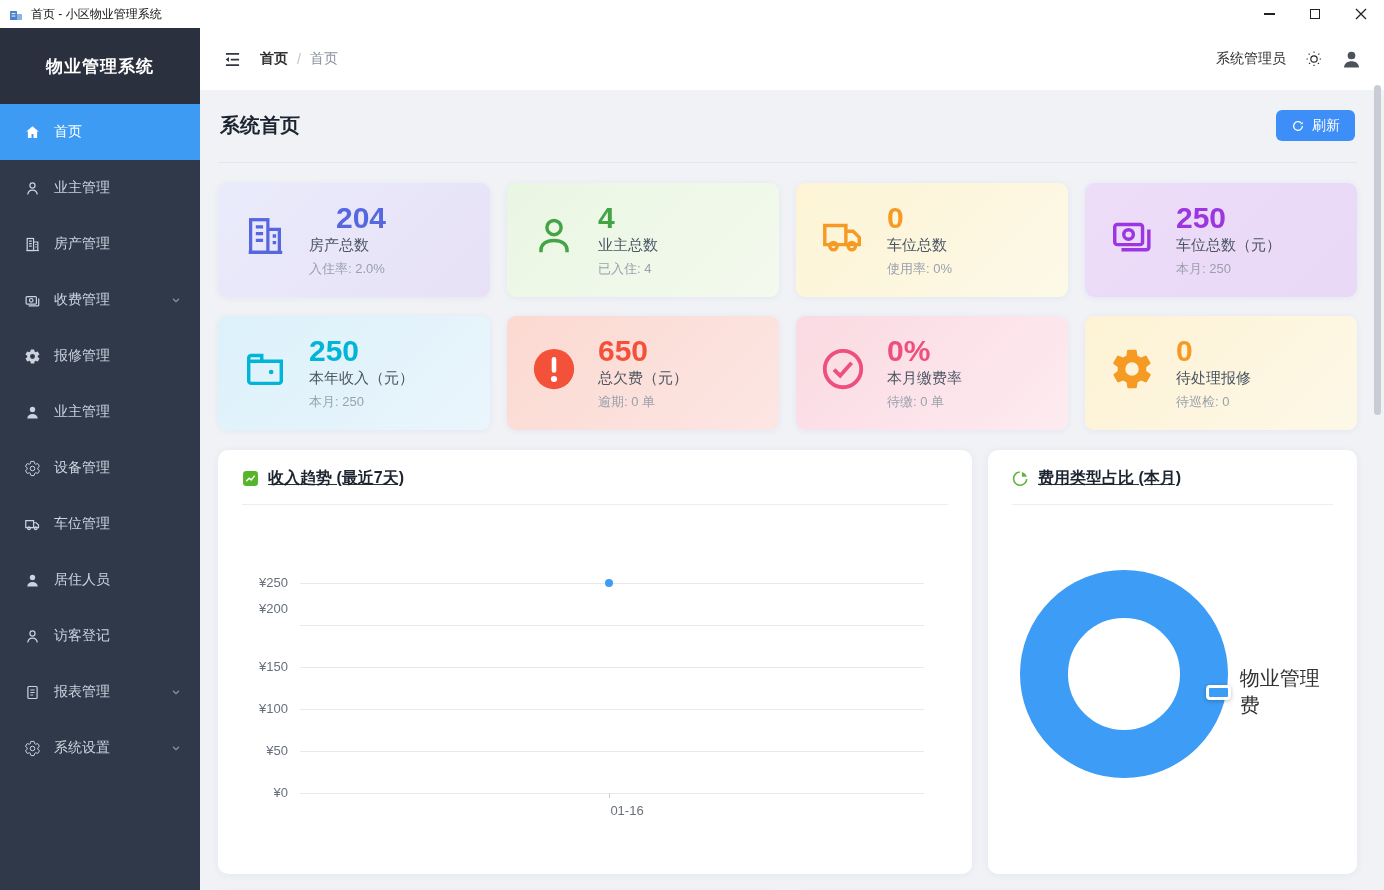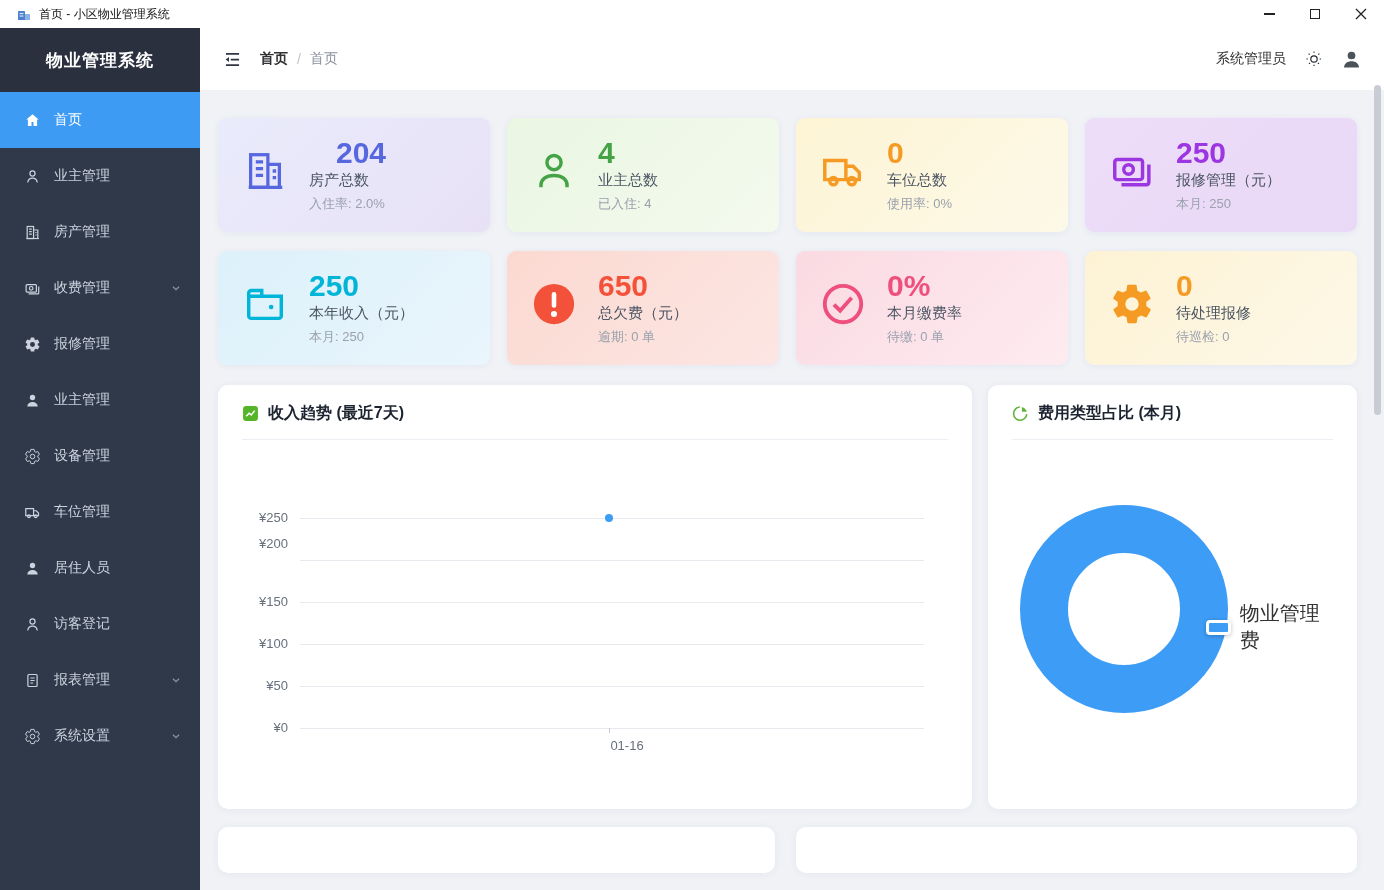--- a/index.html
+++ b/index.html
@@ -1,33 +1,33 @@
 <!DOCTYPE html>
 <html><head>
 <meta charset="utf-8">
 <style>
   * { margin:0; padding:0; box-sizing:border-box; }
   html,body { width:1384px; height:890px; overflow:hidden; }
   body { font-family:"Liberation Sans","DejaVu Sans",sans-serif; background:#f0f2f6; color:#303133; }
 
   
-  .titlebar { height:28px; background:#fff; display:flex; align-items:center; padding-left:16px; }
+  .titlebar { height:28px; background:#fff; display:flex; align-items:center; padding-left:8px; }
   .titlebar .app-ico { width:16px; height:16px; margin-right:7px; }
   .titlebar .wtitle { font-size:12px; color:#111; }
   .win-controls { margin-left:auto; display:flex; height:28px; }
   .win-btn { width:46px; height:28px; display:flex; align-items:center; justify-content:center; cursor:pointer; }
   .min-bar { width:11px; height:1.4px; background:#222; }
   .max-box { width:10px; height:10px; border:1.2px solid #222; }
 
   
   .app { display:flex; height:862px; }
 
   
   .sidebar { width:200px; background:#2f3949; flex:none; display:flex; flex-direction:column; }
-  .logo { height:64px; background:#2a303d; color:#fff; font-size:17px; font-weight:bold;
+  .logo { height:76px; background:#2a303d; color:#fff; font-size:17px; font-weight:bold;
           display:flex; align-items:center; justify-content:center; letter-spacing:1px; }
   .menu { flex:1; padding-top:0; }
   .menu-item { height:56px; display:flex; align-items:center; padding:0 18px 0 24px;
                color:#ccd3de; font-size:14px; cursor:pointer; position:relative; }
   .menu-item .mi-icon { width:17px; height:17px; margin-right:13px; flex:none; display:flex; }
   .menu-item svg { width:100%; height:100%; }
   .menu-item.active { background:#3e9bf4; color:#fff; }
   .menu-item .chev { margin-left:auto; width:12px; height:12px; color:#8d96a5; display:flex; }
 
   
@@ -57,21 +57,21 @@
   .stat-card { height:114px; border-radius:9px; display:flex; align-items:center; padding:0 24px;
                box-shadow:0 1px 6px rgba(60,80,140,.07); }
   .stat-icon { width:46px; height:46px; flex:none; margin-right:21px; display:flex; margin-top:-8px; }
   .stat-icon svg { width:100%; height:100%; }
   .stat-text { display:flex; flex-direction:column; }
   .stat-value { font-size:30px; font-weight:bold; line-height:1.05; }
   .stat-label { font-size:15px; color:#4b5563; margin-top:3px; }
   .stat-sub { font-size:13px; color:#9aa1ad; margin-top:5px; }
 
   
-  .charts-row { margin-top:20px; display:grid; grid-template-columns:754px 1fr; gap:16px; height:424px; }
+  .charts-row { margin-top:20px; display:grid; grid-template-columns:754px 1fr; gap:16px; height:424px;text-decoration:underline; }
   .chart-card { background:#fff; border-radius:10px; padding:18px 24px; box-shadow:0 1px 8px rgba(31,45,80,.06);
                 display:flex; flex-direction:column; }
   .chart-head { display:flex; align-items:center; gap:9px; padding-bottom:15px; border-bottom:1px solid #eceef3; }
   .chart-head .ch-icon { width:17px; height:17px; display:flex; }
   .chart-title { font-size:16px; font-weight:bold; color:#1c2430; }
   .plot { position:relative; flex:1; }
 
   .gridline { position:absolute; height:1px; background:#e7e9ee; }
   .ytick { position:absolute; left:0; width:46px; text-align:right; font-size:13px; color:#68707c; height:16px; line-height:16px; }
   .xtick-mark { position:absolute; width:1px; height:5px; background:#c7ccd4; }
@@ -291,20 +291,30 @@
           <svg viewBox="0 0 24 24">
               <circle cx="12" cy="7.4" r="4.4" fill="currentColor"></circle>
               <path d="M3.4 21c.4-4.5 4-6.9 8.6-6.9s8.2 2.4 8.6 6.9z" fill="currentColor"></path>
             </svg>
         </span>
       </div>
     </div>
 
     <div class="content">
 
+      <div class="page-header">
+        <span class="page-title">系统首页</span>
+        <button class="refresh-btn">
+          <svg viewBox="0 0 24 24" fill="none" stroke="#fff" stroke-width="2.2">
+              <path d="M19.5 12a7.5 7.5 0 1 1-2.2-5.3"></path>
+              <path d="M20 4.6v4.6h-4.6" fill="#fff" stroke="none"></path>
+            </svg>
+          <span>刷新</span>
+        </button>
+      </div>
 
       <div class="stats-grid">
 
         <div class="stat-card" style="background: linear-gradient(135deg, rgb(233, 235, 251), rgb(232, 225, 246));">
           <span class="stat-icon" style="color: rgb(87, 103, 224);">
             <svg viewBox="0 0 24 24" fill="none" stroke="currentColor" stroke-width="1.7">
                 <rect x="4.5" y="3.5" width="9" height="17"></rect>
                 <path d="M13.5 8.5h6v12"></path>
                 <path d="M3.5 20.5h17.5"></path>
                 <path d="M7.2 7.3h3.8M7.2 10.8h3.8M7.2 14.3h3.8"></path>
@@ -351,21 +361,21 @@
         <div class="stat-card" style="background: linear-gradient(135deg, rgb(238, 221, 249), rgb(233, 216, 246));">
           <span class="stat-icon" style="color: rgb(155, 54, 224);">
             <svg viewBox="0 0 24 24" fill="none" stroke="currentColor" stroke-width="1.8">
                 <rect x="3" y="6" width="14.5" height="10.5" rx="1.3"></rect>
                 <circle cx="10.2" cy="11.2" r="2.5"></circle>
                 <path d="M20.8 8.6v9.2c0 .8-.6 1.4-1.4 1.4H6.5"></path>
               </svg>
             </span>
           <div class="stat-text">
             <span class="stat-value" style="color: rgb(155, 54, 224);">250</span>
-            <span class="stat-label">报修管理（元）</span>
+            <span class="stat-label">车位总数（元）</span>
             <span class="stat-sub">本月: 250</span>
           </div>
         </div>
 
         <div class="stat-card" style="background: linear-gradient(135deg, rgb(220, 241, 250), rgb(234, 245, 252));">
           <span class="stat-icon" style="color: rgb(0, 181, 216);">
             <svg viewBox="0 0 24 24" fill="none" stroke="currentColor" stroke-width="1.8">
                 <path d="M3.5 8h17v10.2c0 .7-.6 1.3-1.3 1.3H4.8c-.7 0-1.3-.6-1.3-1.3z"></path>
                 <path d="M3.5 8V6.2c0-.7.6-1.2 1.2-1.2h5.6V8"></path>
                 <circle cx="15.2" cy="13.6" r="1.2" fill="currentColor" stroke="none"></circle>

